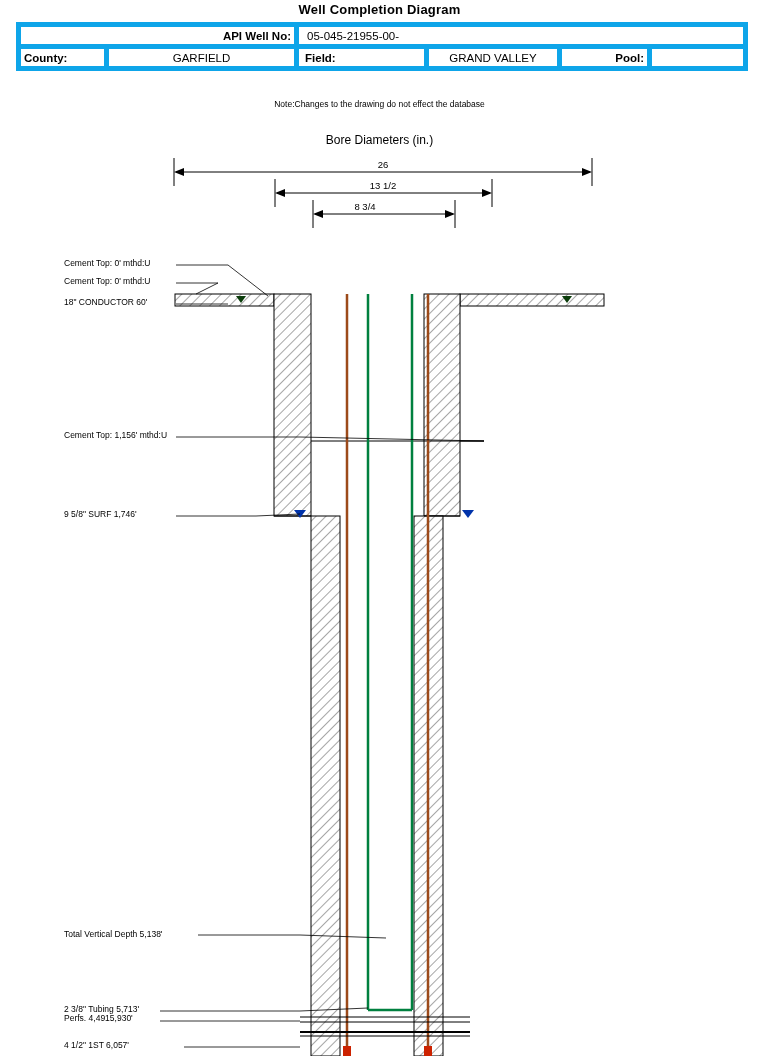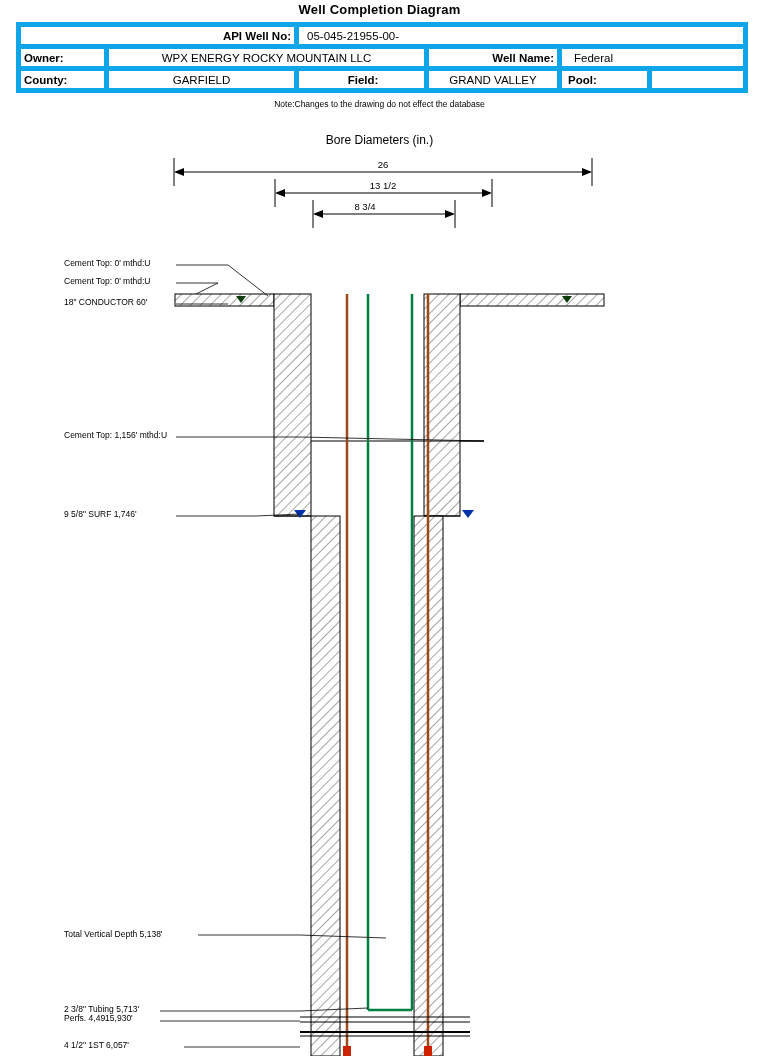--- a/index.html
+++ b/index.html
@@ -117,31 +117,25 @@
       <col style="width:45px">
       <col style="width:45px">
       <col style="width:51px">
     </colgroup>
     <tbody>
         <tr>
       <td colspan="3" class="lbl" style="text-align:right">API Well No:</td>
       <td colspan="9" class="val-left" style="padding-left:8px">05-045-21955-00-</td>
     </tr>
     <tr>
-      <td class="lbl">Owner:</td>
-      <td colspan="4" class="ctr">WPX ENERGY ROCKY MOUNTAIN LLC</td>
-      <td colspan="3" class="lbl" style="text-align:right">Well Name:</td>
-      <td colspan="4" class="val-left" style="padding-left:12px">Federal</td>
-    </tr>
-    <tr>
       <td class="lbl">County:</td>
       <td colspan="2" class="ctr">GARFIELD</td>
-      <td colspan="2" class="lbl" style="text-align:center;padding-left:6px">Field:</td>
+      <td colspan="2" class="lbl" style="text-align:left;padding-left:6px">Field:</td>
       <td colspan="3" class="ctr">GRAND VALLEY</td>
-      <td colspan="2" class="lbl" style="text-align:left;padding-left:6px">Pool:</td>
+      <td colspan="2" class="lbl" style="text-align:right;padding-left:6px">Pool:</td>
       <td colspan="2" class="ctr"></td>
     </tr>
   </tbody>
     </table>
 
   <div class="note">Note:Changes to the drawing do not effect the database</div>
 
   <div class="bore-title">Bore Diameters (in.)</div>
 
   <div class="dim-label" style="left:333px; top:159px; width:100px;">26</div>

